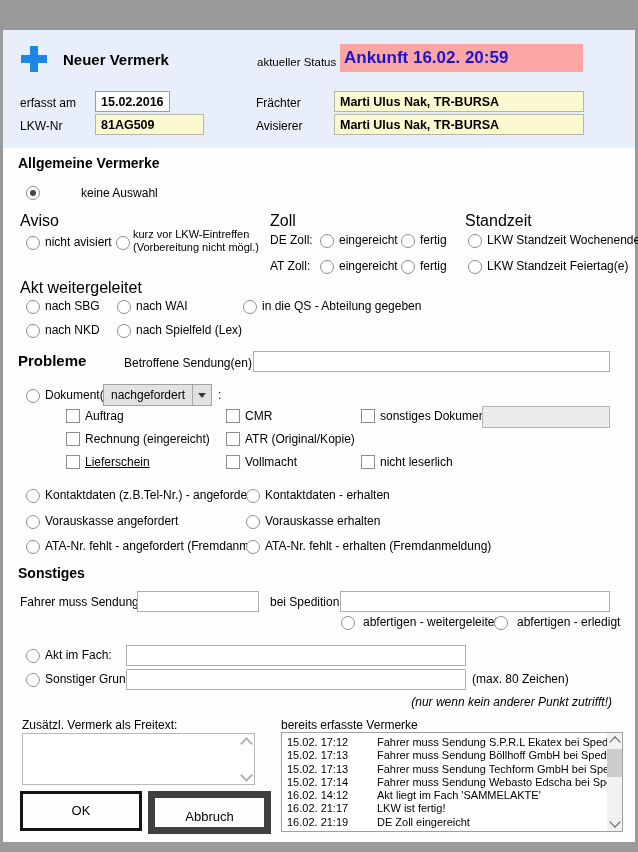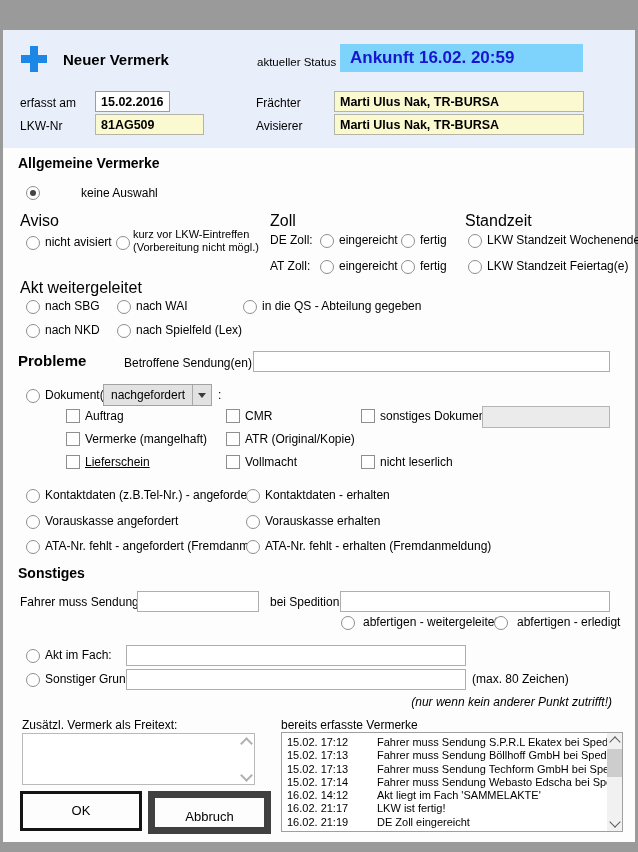--- a/index.html
+++ b/index.html
@@ -20,22 +20,22 @@
   .small{font-size:11px;line-height:13px;}
   .h14{position:absolute;font-size:14px;font-weight:bold;white-space:nowrap;}
   .h15{position:absolute;font-size:15px;font-weight:bold;white-space:nowrap;}
   .h12{position:absolute;font-size:16px;font-weight:normal;white-space:nowrap;}
   .plus{position:absolute;left:20px;top:45px;width:28px;height:28px;}
   .plus::before{content:"";position:absolute;left:1px;top:10px;width:26px;height:8px;background:#1d87e8;}
   .plus::after{content:"";position:absolute;left:10px;top:1px;width:8px;height:26px;background:#1d87e8;}
   .fld{position:absolute;box-sizing:border-box;border:1px solid #9d9d9d;background:#fff;
        font-size:12.5px;font-weight:bold;padding:3px 0 0 5px;overflow:hidden;white-space:nowrap;}
   .yellow{background:#fbf9d0;border-color:#b5b5a5;}
-  .status{position:absolute;left:340px;top:44px;width:243px;height:28px;background:#7dd3fc;
-          color:#1616d0;font-size:17px;font-weight:bold;line-height:28px;padding-left:10px;
+  .status{position:absolute;left:340px;top:44px;width:243px;height:28px;background:#fca5a5;
+          color:#1616d0;font-size:17px;font-weight:bold;line-height:28px;padding-left:4px;
           box-sizing:border-box;white-space:nowrap;}
   .rb{position:absolute;width:14px;height:14px;border:1px solid #8e8e8e;border-radius:50%;
       background:#fff;box-sizing:border-box;}
   .rb.on::after{content:"";position:absolute;left:3px;top:3px;width:6px;height:6px;border-radius:50%;background:#454545;}
   .cb{position:absolute;width:14px;height:14px;border:1px solid #8e8e8e;background:#fff;box-sizing:border-box;}
   .inp{position:absolute;box-sizing:border-box;border:1px solid #aeaeae;background:#fff;
        font-family:"Liberation Sans",sans-serif;font-size:12px;padding:0 4px;outline:none;}
   .inp.gray{background:#ebebeb;border-color:#b5b5b5;}
   .combo{position:absolute;left:103px;top:384px;width:109px;height:22px;background:#e2e2e2;
          border:1px solid #a2a2a2;box-sizing:border-box;font-size:12px;line-height:20px;padding-left:7px;cursor:pointer;}
@@ -134,21 +134,21 @@
   <span class="lbl" style="left:45px;top:388px;">Dokument(e)</span>
   <div class="combo">
     <span>nachgefordert</span>
     <span class="arr"></span>
   </div>
   <span class="lbl" style="left:218px;top:388px;">:</span>
 
   <span class="cb" style="left:66px;top:409px;"></span>
   <span class="lbl" style="left:85px;top:409px;">Auftrag</span>
   <span class="cb" style="left:66px;top:432px;"></span>
-  <span class="lbl" style="left:85px;top:432px;">Vermerke (mangelhaft)</span>
+  <span class="lbl" style="left:85px;top:432px;">Rechnung (eingereicht)</span>
   <span class="cb" style="left:66px;top:455px;"></span>
   <span class="lbl" style="left:85px;top:455px;text-decoration:underline;">Lieferschein</span>
 
   <span class="cb" style="left:226px;top:409px;"></span>
   <span class="lbl" style="left:245px;top:409px;">CMR</span>
   <span class="cb" style="left:226px;top:432px;"></span>
   <span class="lbl" style="left:245px;top:432px;">ATR (Original/Kopie)</span>
   <span class="cb" style="left:226px;top:455px;"></span>
   <span class="lbl" style="left:245px;top:455px;">Vollmacht</span>
 

